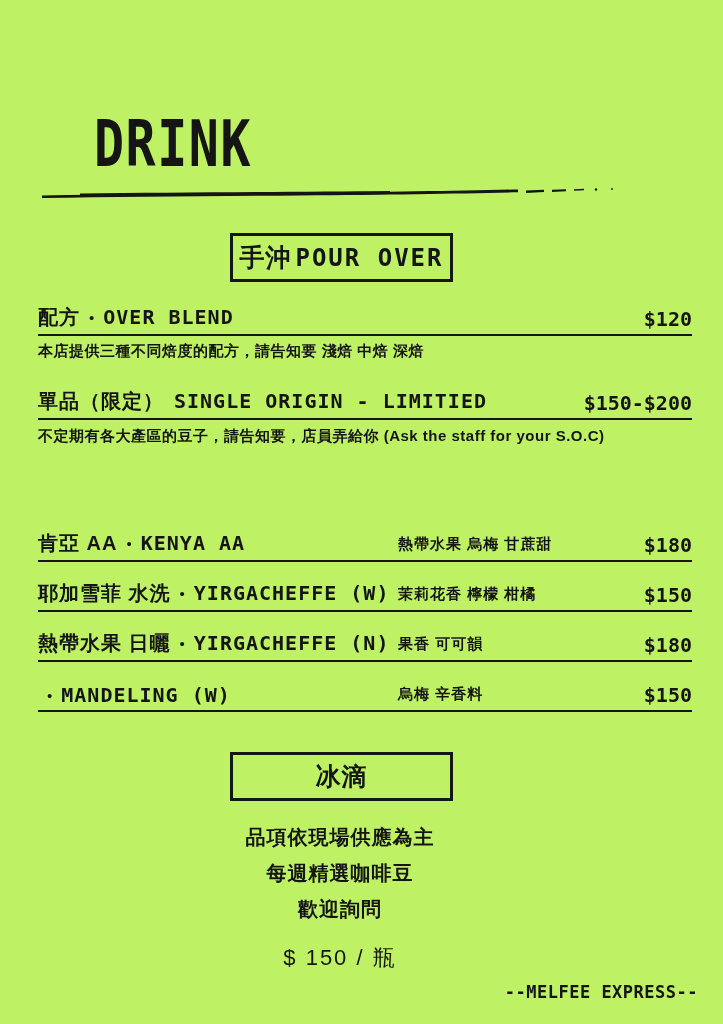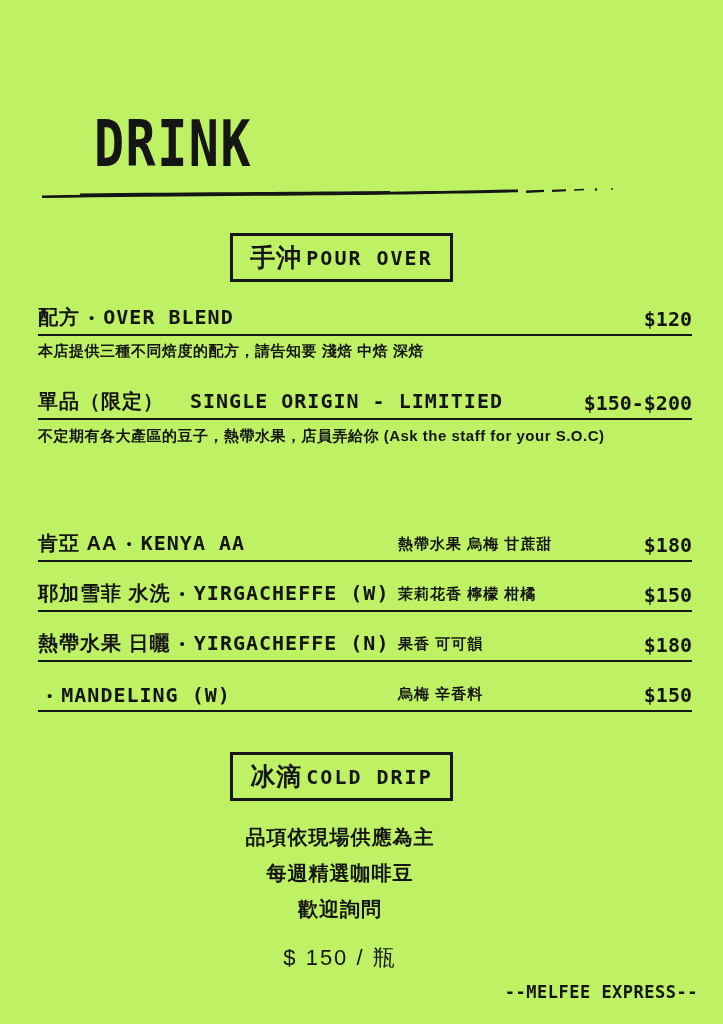--- a/index.html
+++ b/index.html
@@ -17,21 +17,21 @@
   }
   .brush{position:absolute;left:40px;top:181px;}
   
   .tag-box{
     position:absolute;left:230px;width:223px;height:49px;box-sizing:border-box;
     border:3px solid #151515;display:flex;align-items:center;justify-content:center;gap:4px;
   }
   .tag-box.pour{top:233px}
   .tag-box.cold{top:752px}
   .tag-zh{font-size:25px;font-weight:700;letter-spacing:1px;}
-  .tag-en{font-family:"DejaVu Sans Mono",monospace;font-size:20px;font-weight:700;letter-spacing:2px;}
+  .tag-en{font-family:"DejaVu Sans Mono",monospace;font-size:24px;font-weight:700;letter-spacing:2px;}
   
   .row{position:absolute;left:38px;width:654px;height:34px;border-bottom:2px solid #151515;}
   .row-left{position:absolute;left:0;bottom:3px;display:flex;align-items:baseline;white-space:nowrap;}
   .zh{font-size:20px;font-weight:700;letter-spacing:1px;}
   .bullet{font-size:15px;margin:0 9px;align-self:center;}
   .en{font-family:"DejaVu Sans Mono",monospace;font-size:20px;font-weight:700;letter-spacing:1px;}
   .tasting{position:absolute;left:360px;bottom:6px;font-size:15px;font-weight:700;letter-spacing:1px;white-space:nowrap;}
   .price{position:absolute;right:0;bottom:3px;font-family:"DejaVu Sans Mono",monospace;font-size:20px;font-weight:700;}
   .note{position:absolute;left:38px;font-size:15px;font-weight:700;letter-spacing:0.5px;white-space:nowrap;}
   
@@ -79,25 +79,25 @@
       <span class="bullet">•</span>
       <span class="en">OVER BLEND</span>
     </span>
     <span class="price">$120</span>
   </div>
   <div class="note" style="top:342px">本店提供三種不同焙度的配方，請告知要 淺焙 中焙 深焙</div>
 
   <div class="row" style="top:384px">
     <span class="row-left">
       <span class="zh">單品（限定）</span>
-      <span class="en" style="margin-left:26px">SINGLE ORIGIN - LIMITIED</span>
+      <span class="en" style="margin-left:10px">SINGLE ORIGIN - LIMITIED</span>
     </span>
     <span class="price">$150-$200</span>
   </div>
-  <div class="note" style="top:427px">不定期有各大產區的豆子，熱帶水果，店員弄給你 (Ask the staff for your S.O.C)</div>
+  <div class="note" style="top:427px">不定期有各大產區的豆子，請告知要，店員弄給你 (Ask the staff for your S.O.C)</div>
 
 
   <div class="row" style="top:526px">
     <span class="row-left">
       <span class="zh">肯亞 AA</span>
       <span class="bullet">•</span>
       <span class="en">KENYA AA</span>
     </span>
     <span class="tasting">熱帶水果 烏梅 甘蔗甜</span>
     <span class="price">$180</span>
@@ -127,21 +127,20 @@
     <span class="row-left">
       <span class="bullet">•</span>
       <span class="en">MANDELING (W)</span>
     </span>
     <span class="tasting">烏梅 辛香料</span>
     <span class="price">$150</span>
   </div>
 
   <div class="tag-box cold">
     <span class="tag-zh">冰滴</span>
-    <span class="tag-en">COLD DRIP</span>
   </div>
 
   <div class="cold-lines">
     <div class="cold-line">品項依現場供應為主</div>
     <div class="cold-line">每週精選咖啡豆</div>
     <div class="cold-line">歡迎詢問</div>
     <div class="cold-line price-line">$ 150 / 瓶</div>
   </div>
 
   <div class="footer">--MELFEE EXPRESS--</div>

